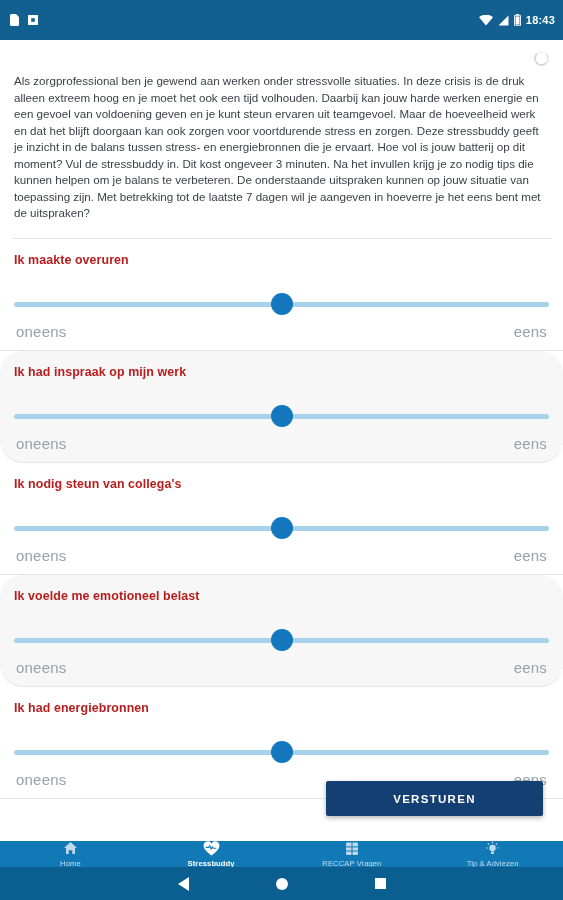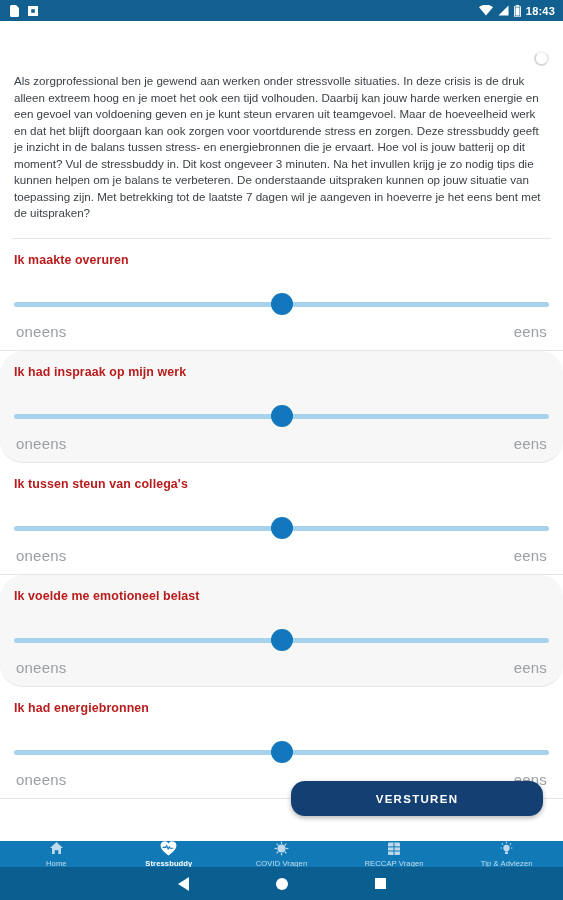--- a/index.html
+++ b/index.html
@@ -15,21 +15,21 @@
   #app {
     position: relative;
     width: 563px;
     height: 900px;
     background: #ffffff;
     overflow: hidden;
   }
 
   
   .status-bar {
-    height: 21px;
+    height: 40px;
     background: #12608f;
     display: flex;
     align-items: center;
     padding: 0 8px 0 10px;
     color: #ffffff;
   }
   .status-left { display: flex; align-items: center; gap: 9px; }
   .status-right {
     margin-left: auto;
     display: flex;
@@ -134,26 +134,26 @@
     font-size: 15px;
     color: #9aa0a6;
     letter-spacing: 0.2px;
   }
 
   
   .submit-btn {
     position: absolute;
     right: 20px;
     bottom: 84px;
-    width: 252px;
+    width: 217px;
     height: 35px;
     background: #133f73;
     color: #ffffff;
     border: none;
-    border-radius: 14px;
+    border-radius: 2px;
     font-family: "Liberation Sans", sans-serif;
     font-size: 11.5px;
     font-weight: bold;
     letter-spacing: 1.3px;
     cursor: pointer;
     box-shadow: 0 2px 5px rgba(0,0,0,0.3);
   }
 
   
   .bottom-nav {
@@ -277,21 +277,21 @@
         <div class="track"></div>
         <div class="thumb" style="left: 50%;"></div>
       </div>
       <div class="endpoints">
         <span>oneens</span>
         <span>eens</span>
       </div>
     </div>
 
     <div class="question">
-      <div class="q-label">Ik tussen steun van collega's</div>
+      <div class="q-label">Ik nodig steun van collega's</div>
       <div class="slider-wrap">
         <div class="track"></div>
         <div class="thumb" style="left: 50%;"></div>
       </div>
       <div class="endpoints">
         <span>oneens</span>
         <span>eens</span>
       </div>
     </div>
 
@@ -338,38 +338,20 @@
     <div class="nav-item active">
       <span class="nav-icon">
         <svg width="17" height="15" viewBox="0 0 17 15">
           <path d="M8.5 14.5S0.6 9.4 0.6 4.8A4.2 4.2 0 0 1 8.5 2.6 4.2 4.2 0 0 1 16.4 4.8c0 4.6-7.9 9.7-7.9 9.7z" fill="#ffffff"></path>
           <path d="M2.6 6.4h3.1l1-1.6 1.4 3.3 1.2-2.2 0.8 1.3h3.2" stroke="#1279b7" stroke-width="1.1" fill="none"></path>
         </svg>
       </span>
       <span class="nav-label">Stressbuddy</span>
     </div>
 
-    <div class="nav-item">
-      <span class="nav-icon">
-        <svg width="15" height="15" viewBox="0 0 15 15">
-          <circle cx="7.5" cy="7.5" r="4.1" fill="#ffffff"></circle>
-          <g stroke="#ffffff" stroke-width="1.2">
-            <line x1="7.5" y1="0.6" x2="7.5" y2="3"></line>
-            <line x1="7.5" y1="12" x2="7.5" y2="14.4"></line>
-            <line x1="0.6" y1="7.5" x2="3" y2="7.5"></line>
-            <line x1="12" y1="7.5" x2="14.4" y2="7.5"></line>
-            <line x1="2.6" y1="2.6" x2="4.3" y2="4.3"></line>
-            <line x1="10.7" y1="10.7" x2="12.4" y2="12.4"></line>
-            <line x1="12.4" y1="2.6" x2="10.7" y2="4.3"></line>
-            <line x1="4.3" y1="10.7" x2="2.6" y2="12.4"></line>
-          </g>
-        </svg>
-      </span>
-      <span class="nav-label">COVID Vragen</span>
-    </div>
 
     <div class="nav-item">
       <span class="nav-icon">
         <svg width="14" height="15" viewBox="0 0 14 15">
           <rect x="1" y="1.6" width="12" height="12.4" rx="1.3" fill="#ffffff"></rect>
           <g stroke="#1279b7" stroke-width="1">
             <line x1="1" y1="5.9" x2="13" y2="5.9"></line>
             <line x1="1" y1="10" x2="13" y2="10"></line>
             <line x1="7" y1="1.6" x2="7" y2="14"></line>
           </g>

